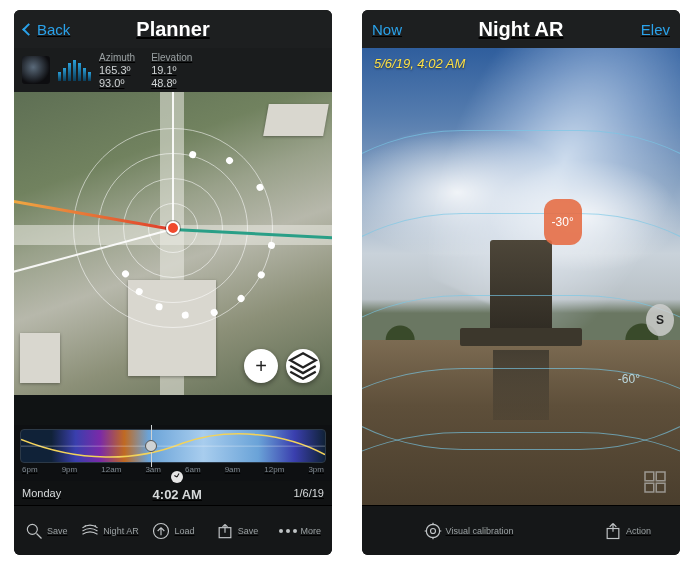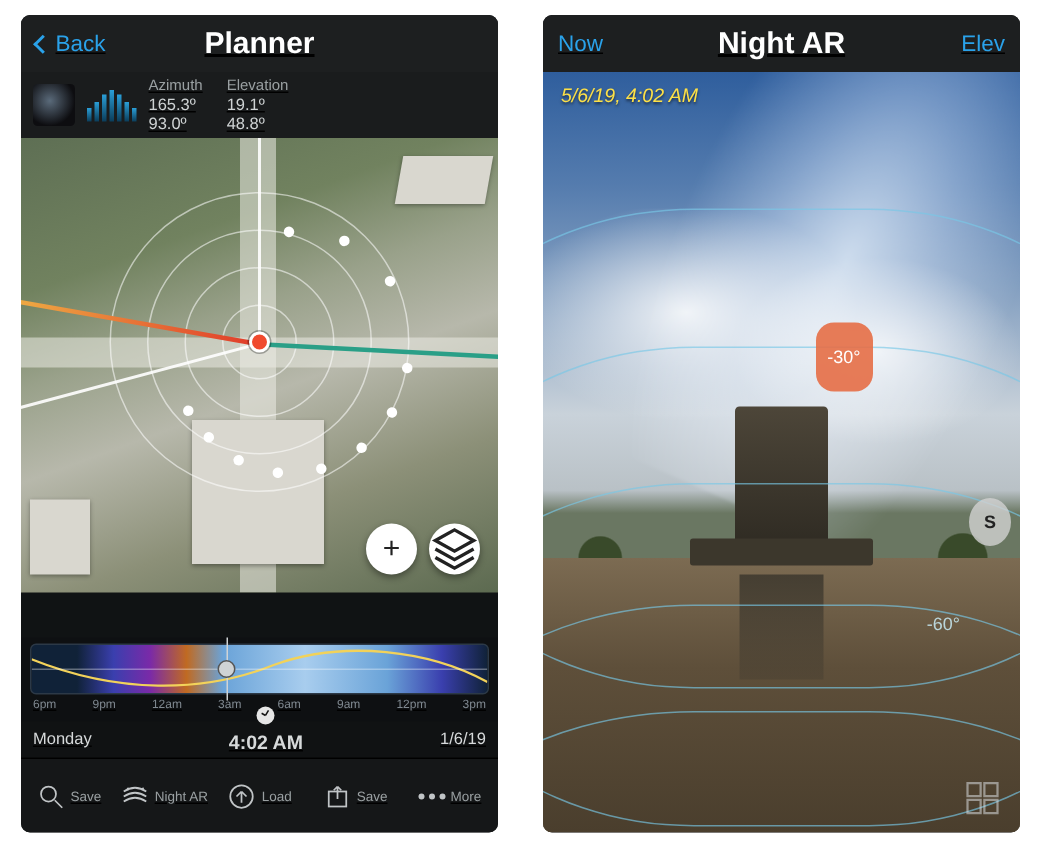--- a/index.html
+++ b/index.html
@@ -279,13 +279,30 @@
     <div class="badge south" style="right:6px;top:56%">S</div>
     <div class="deg60" style="right:40px;bottom:26%">-60°</div>
 
     <div class="arlogo">
       <svg viewBox="0 0 24 24">
           <path d="M4 4h7v7H4zM13 4h7v7h-7zM4 13h7v7H4zM13 13h7v7h-7z"></path>
         </svg>
     </div>
   </div>
 
+  <div class="tabbar two">
+    <div class="tab" style="flex:2">
+      <svg viewBox="0 0 24 24">
+          <circle cx="12" cy="12" r="8"></circle>
+          <circle cx="12" cy="12" r="3"></circle>
+          <path d="M12 2v3M12 19v3M2 12h3M19 12h3"></path>
+        </svg>
+      <span>Visual calibration</span>
+    </div>
+    <div class="tab">
+      <svg viewBox="0 0 24 24">
+          <rect x="5" y="9" width="14" height="12"></rect>
+          <path d="M12 3v10m0-10l-4 4m4-4l4 4"></path>
+        </svg>
+      <span>Action</span>
+    </div>
+  </div>
 </div>
 
 </body></html>

